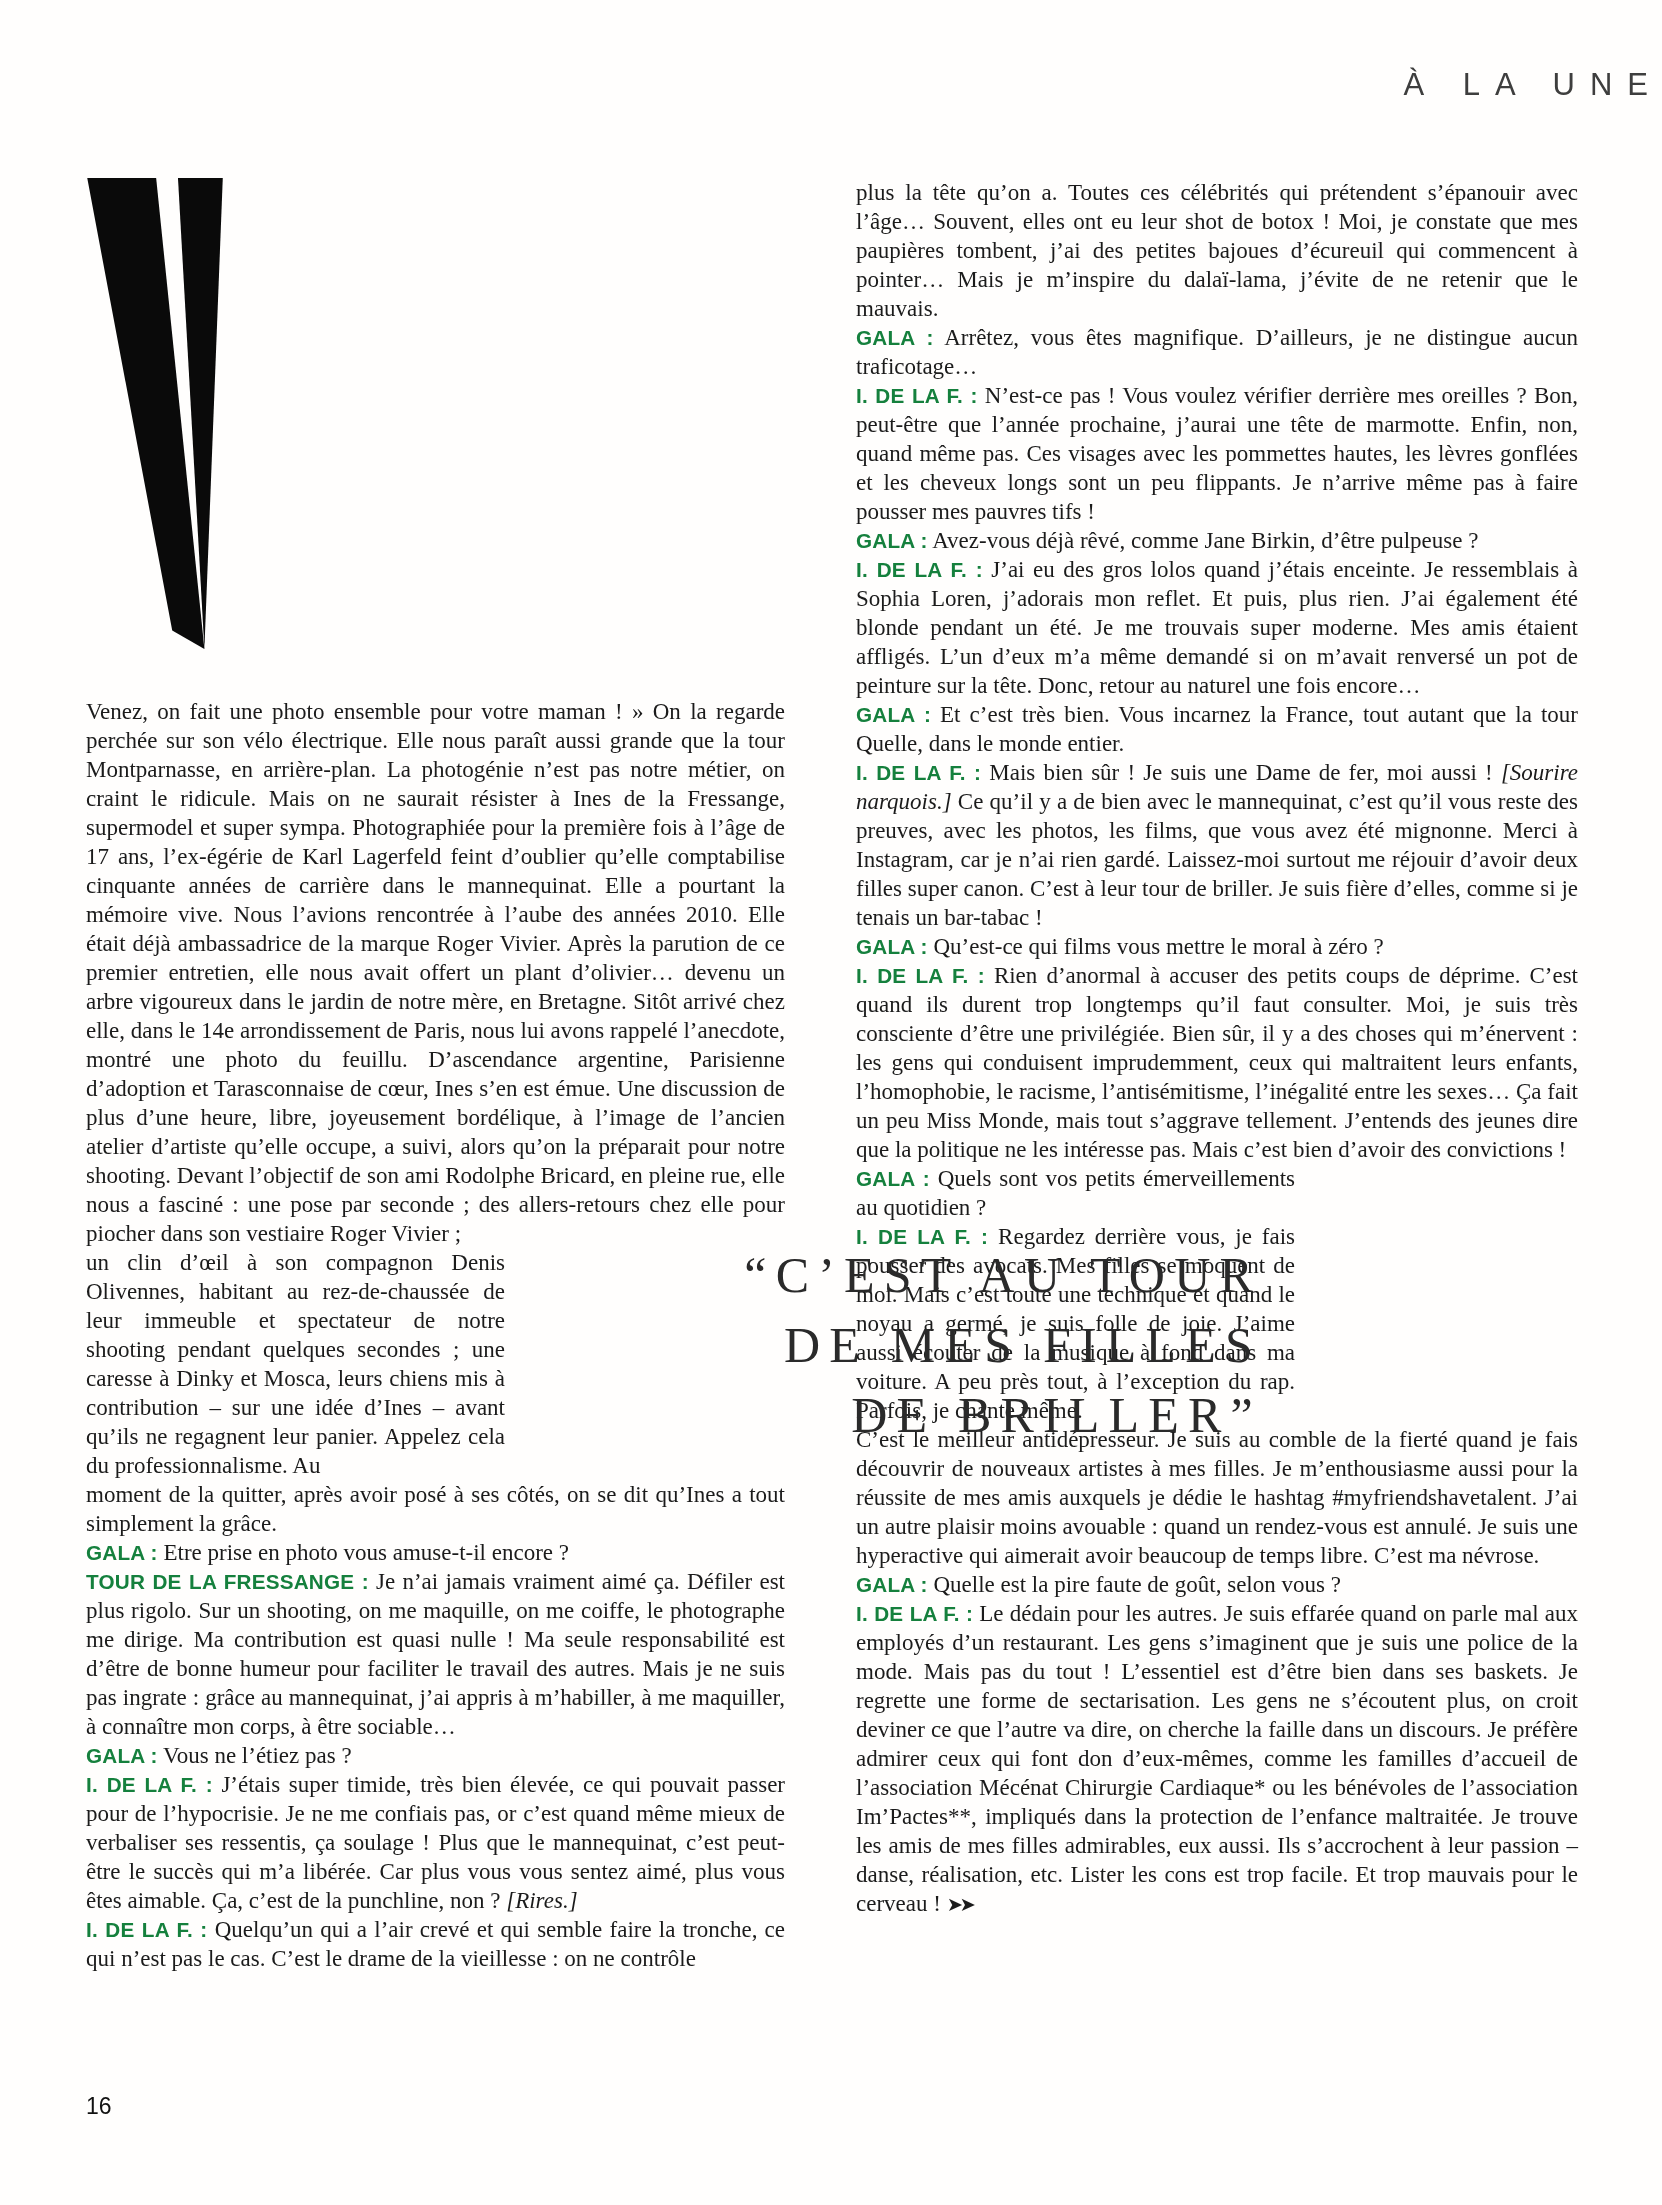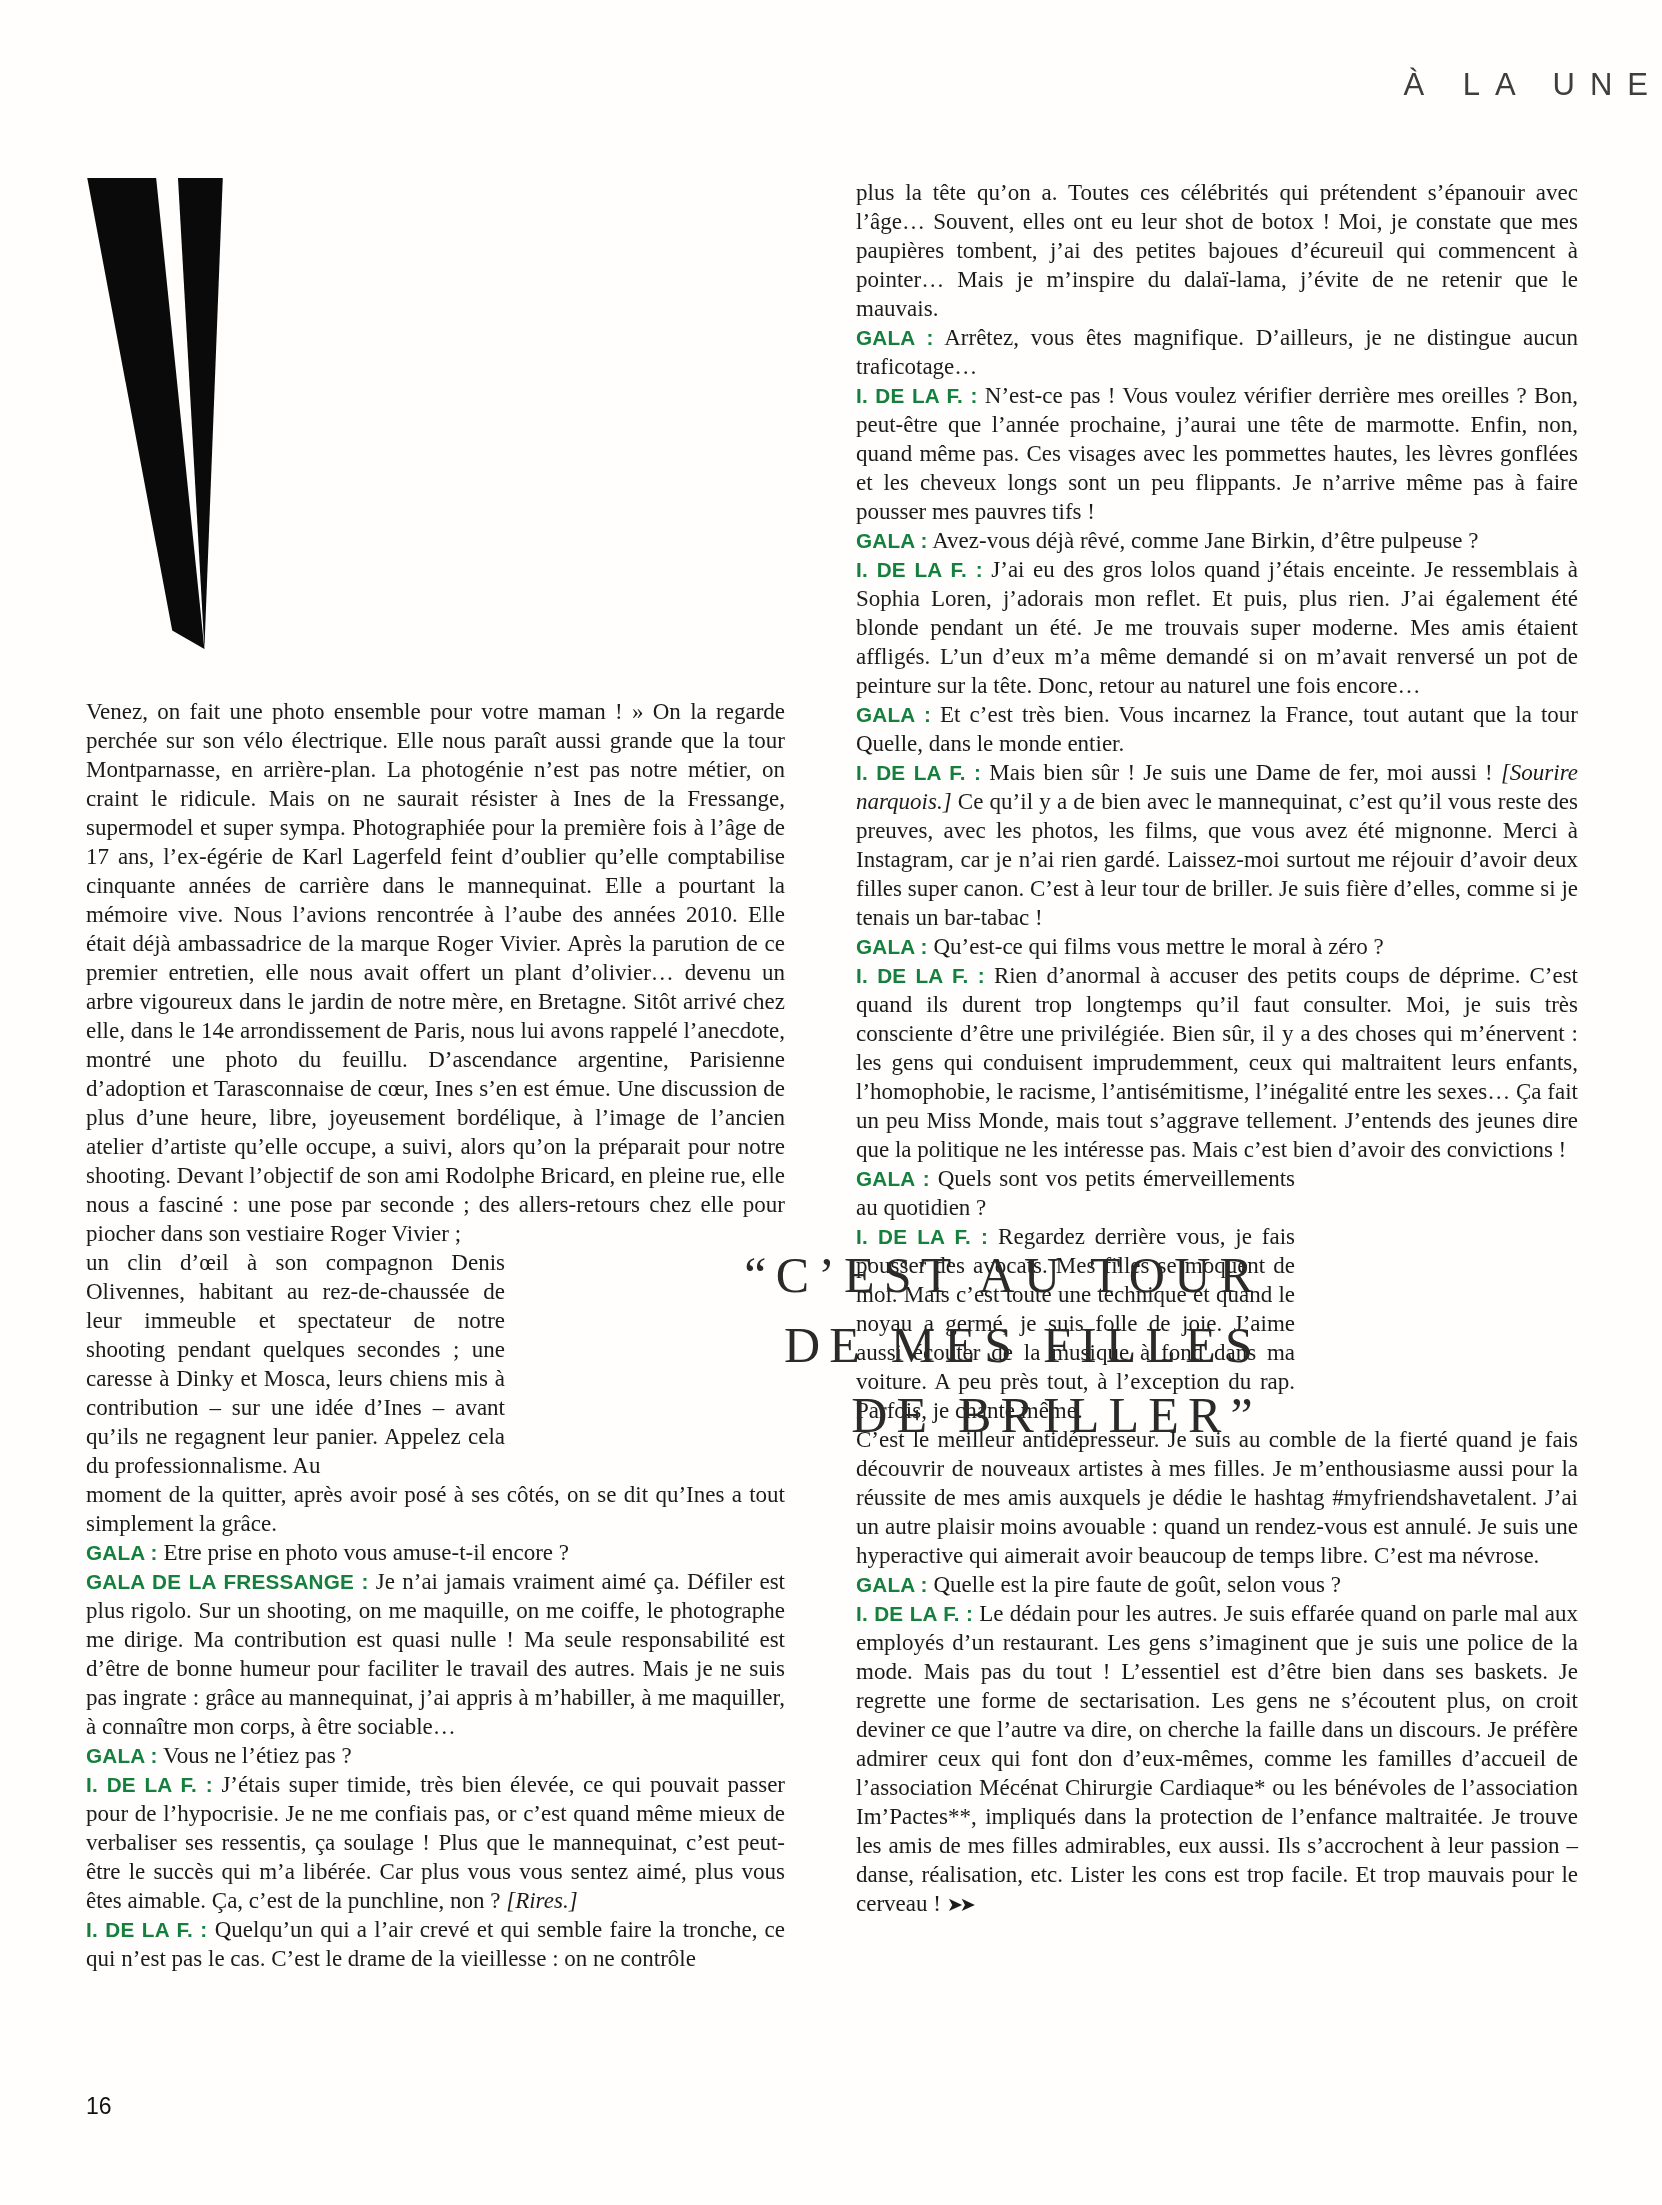--- a/index.html
+++ b/index.html
@@ -42,21 +42,21 @@
 
     <p class="body">Venez, on fait une photo ensemble pour votre maman ! » On la regarde perchée sur son vélo électrique. Elle nous paraît aussi grande que la tour Montparnasse, en arrière-plan. La photogénie n’est pas notre métier, on craint le ridicule. Mais on ne saurait résister à Ines de la Fressange, supermodel et super sympa. Photographiée pour la première fois à l’âge de 17 ans, l’ex-égérie de Karl Lagerfeld feint d’oublier qu’elle comptabilise cinquante années de carrière dans le mannequinat. Elle a pourtant la mémoire vive. Nous l’avions rencontrée à l’aube des années 2010. Elle était déjà ambassadrice de la marque Roger Vivier. Après la parution de ce premier entretien, elle nous avait offert un plant d’olivier… devenu un arbre vigoureux dans le jardin de notre mère, en Bretagne. Sitôt arrivé chez elle, dans le 14e arrondissement de Paris, nous lui avons rappelé l’anecdote, montré une photo du feuillu. D’ascendance argentine, Parisienne d’adoption et Tarasconnaise de cœur, Ines s’en est émue. Une discussion de plus d’une heure, libre, joyeusement bordélique, à l’image de l’ancien atelier d’artiste qu’elle occupe, a suivi, alors qu’on la préparait pour notre shooting. Devant l’objectif de son ami Rodolphe Bricard, en pleine rue, elle nous a fasciné : une pose par seconde ; des allers-retours chez elle pour piocher dans son vestiaire Roger Vivier ;</p>
     <p class="body narrow">un clin d’œil à son compagnon Denis Olivennes, habitant au rez-de-chaussée de leur immeuble et spectateur de notre shooting pendant quelques secondes ; une caresse à Dinky et Mosca, leurs chiens mis à contribution – sur une idée d’Ines – avant qu’ils ne regagnent leur panier. Appelez cela du professionnalisme. Au</p>
     <p class="body">moment de la quitter, après avoir posé à ses côtés, on se dit qu’Ines a tout simplement la grâce.</p>
 
     <p class="body qa">
       <span class="speaker">GALA :</span>
       <span>Etre prise en photo vous amuse-t-il encore ?</span>
     </p>
     <p class="body qa">
-      <span class="speaker">GALA DE LA FRESSANGE :</span>
+      <span class="speaker">TOUR DE LA FRESSANGE :</span>
       <span>Je n’ai jamais vraiment aimé ça. Défiler est plus rigolo. Sur un shooting, on me maquille, on me coiffe, le photographe me dirige. Ma contribution est quasi nulle ! Ma seule responsabilité est d’être de bonne humeur pour faciliter le travail des autres. Mais je ne suis pas ingrate : grâce au mannequinat, j’ai appris à m’habiller, à me maquiller, à connaître mon corps, à être sociable…</span>
     </p>
     <p class="body qa">
       <span class="speaker">GALA :</span>
       <span>Vous ne l’étiez pas ?</span>
     </p>
     <p class="body qa">
       <span class="speaker">I. DE LA F. :</span>
       <span>J’étais super timide, très bien élevée, ce qui pouvait passer pour de l’hypocrisie. Je ne me confiais pas, or c’est quand même mieux de verbaliser ses ressentis, ça soulage ! Plus que le mannequinat, c’est peut-être le succès qui m’a libérée. Car plus vous vous sentez aimé, plus vous êtes aimable. Ça, c’est de la punchline, non ?</span>
       <span class="aside">[Rires.]</span>

